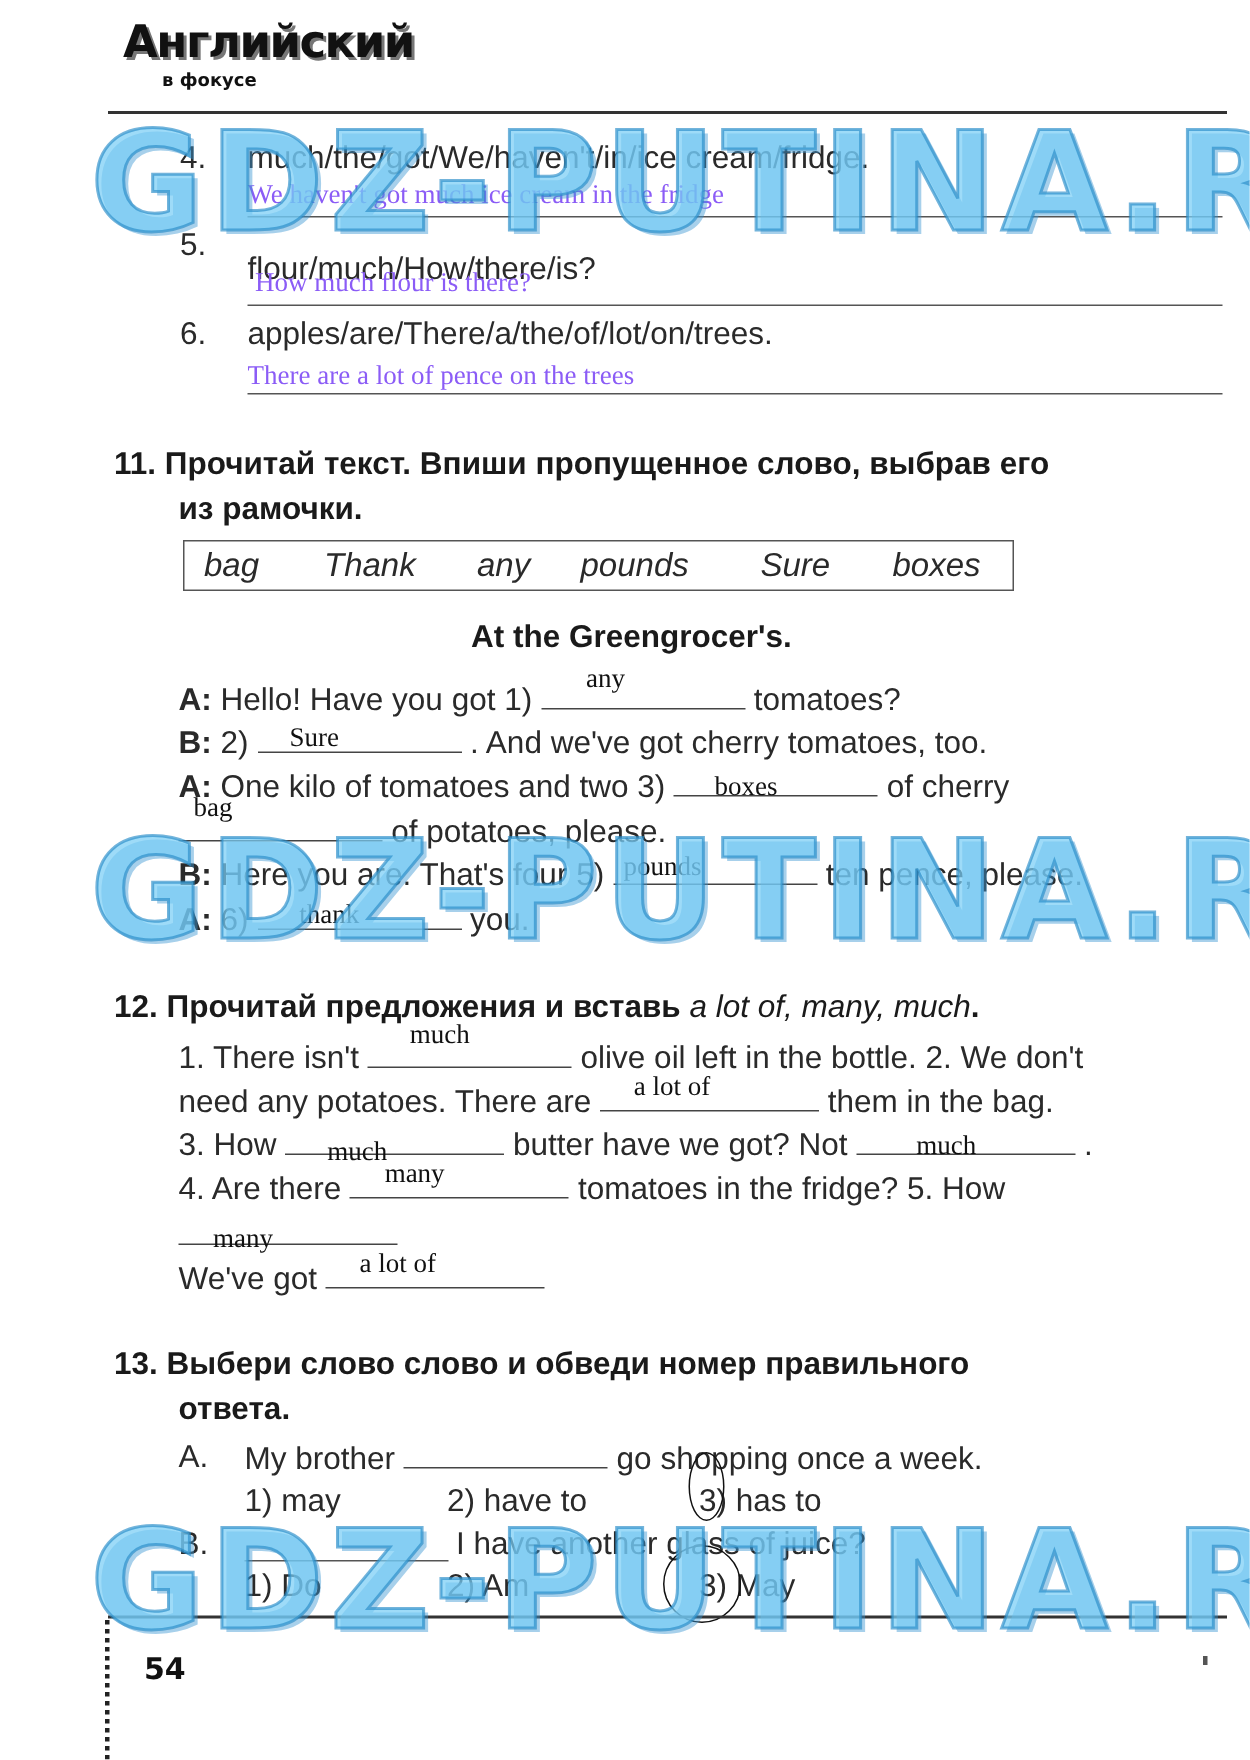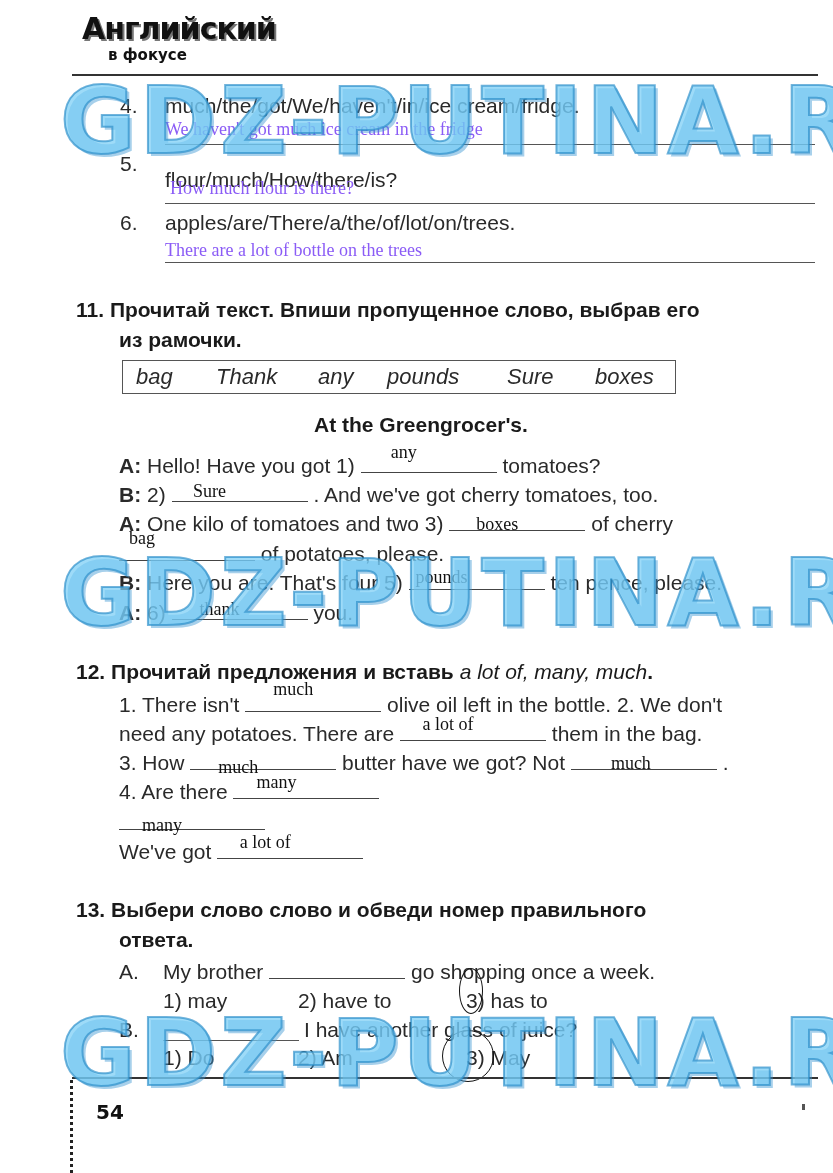--- a/index.html
+++ b/index.html
@@ -1,21 +1,21 @@
 <!DOCTYPE html>
 <html><head>
   <meta charset="utf-8">
   <style>
     html, body { margin: 0; padding: 0; background: #ffffff; }
     body { width: 833px; height: 1173px; position: relative; overflow: hidden;
            font-family: "Liberation Sans", sans-serif; color: #1a1a1a; }
     .abs { position: absolute; }
     .logo-main { left: 82px; top: 14px; font-family: "DejaVu Sans", sans-serif; font-weight: 900;
                  font-size: 30px; letter-spacing: -1px; color: #111; text-shadow: 2px 2px 0 #777; line-height: 30px; }
-    .logo-sub { left: 108px; top: 46px; font-family: "DejaVu Sans", sans-serif; font-weight: bold; font-size: 15px; color:#111; }
+    .logo-sub { left: 108px; top: 46px; font-family: "DejaVu Sans", sans-serif; font-weight: bold; font-size: 12px; color:#111; }
     .rule { background: #333; height: 2px; }
     .printed { font-family: "Liberation Sans", sans-serif; font-size: 21px; color: #2a2a2a; line-height: 24px; white-space: nowrap; }
     .hand { font-family: "Liberation Serif", serif; font-size: 18px; color: #8b5cf6; white-space: nowrap; line-height: 20px; }
     .answer-line { height: 1px; background: #555; }
     .task-heading { font-family: "Liberation Sans", sans-serif; font-weight: bold; font-size: 21px; color: #1a1a1a; white-space: nowrap; line-height: 24px; }
     .wordbox { left: 122px; top: 360px; width: 552px; height: 32px; border: 1px solid #555; }
     .wordbox span { position: absolute; top: 3px; font-style: italic; font-size: 22px; color:#2a2a2a; font-family: "Liberation Sans", sans-serif; }
     .blank { display: inline-block; border-bottom: 1px solid #444; position: relative; height: 18px; vertical-align: baseline; }
     .blank .fill { position: absolute; left: 0; right: 0; text-align: center; font-family: "Liberation Serif", serif; font-size: 18px; color:#111; }
     .b { font-weight: bold; }
@@ -39,21 +39,21 @@
 <div class="abs hand" style="left:165px; top:119px;">We haven't got much ice cream in the fridge</div>
 <div class="abs answer-line" style="left:165px; top:144px; width:650px;"></div>
 
 <div class="abs printed" style="left:120px; top:152px;">5.</div>
 <div class="abs printed" style="left:165px; top:168px;">flour/much/How/there/is?</div>
 <div class="abs hand" style="left:170px; top:178px;">How much flour is there?</div>
 <div class="abs answer-line" style="left:165px; top:203px; width:650px;"></div>
 
 <div class="abs printed" style="left:120px; top:211px;">6.</div>
 <div class="abs printed" style="left:165px; top:211px;">apples/are/There/a/the/of/lot/on/trees.</div>
-<div class="abs hand" style="left:165px; top:240px;">There are a lot of bottle on the trees</div>
+<div class="abs hand" style="left:165px; top:240px;">There are a lot of pence on the trees</div>
 <div class="abs answer-line" style="left:165px; top:262px; width:650px;"></div>
 
 <div class="abs task-heading" style="left:76px; top:298px;">
   <span>11.</span>
   <span>Прочитай текст. Впиши пропущенное слово, выбрав его</span>
 </div>
 <div class="abs task-heading" style="left:119px; top:328px;">из рамочки.</div>
 
 <div class="abs wordbox">
   <span style="left:13px;">bag</span>
@@ -120,20 +120,21 @@
 <div class="abs printed" style="left:119px; top:751px;">
   <span>3. How</span>
   <span class="blank" style="width:146px;"><span class="fill" style="top:4px; left:-50px;">much</span></span>
   <span>butter have we got? Not</span>
   <span class="blank" style="width:146px;"><span class="fill" style="top:0px; left:-26px;">much</span></span>
   <span>.</span>
 </div>
 <div class="abs printed" style="left:119px; top:780px;">
   <span>4. Are there</span>
   <span class="blank" style="width:146px;"><span class="fill" style="top:-10px; left:-60px;">many</span></span>
+  <span>tomatoes in the fridge? 5. How</span>
 </div>
 <div class="abs printed" style="left:119px; top:811px;">
   <span class="blank" style="width:146px;"><span class="fill" style="top:2px; left:-60px;">many</span></span>
 </div>
 <div class="abs printed" style="left:119px; top:840px;">
   <span>We've got</span>
   <span class="blank" style="width:146px;"><span class="fill" style="top:-10px; left:-50px;">a lot of</span></span>
 </div>
 
 <div class="abs task-heading" style="left:76px; top:898px;">

